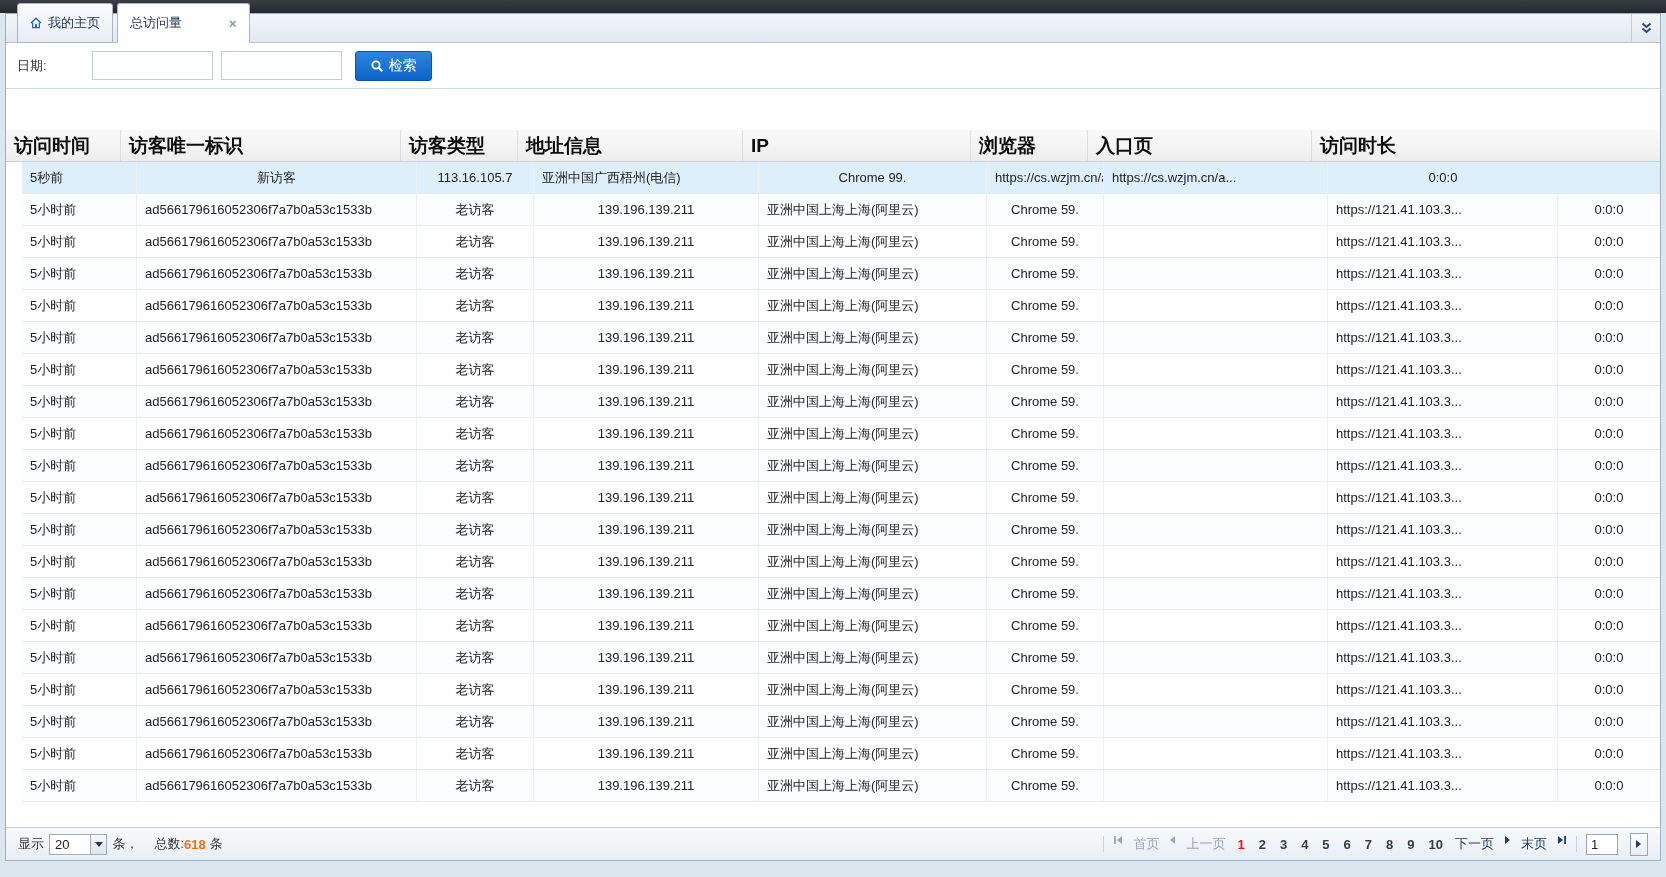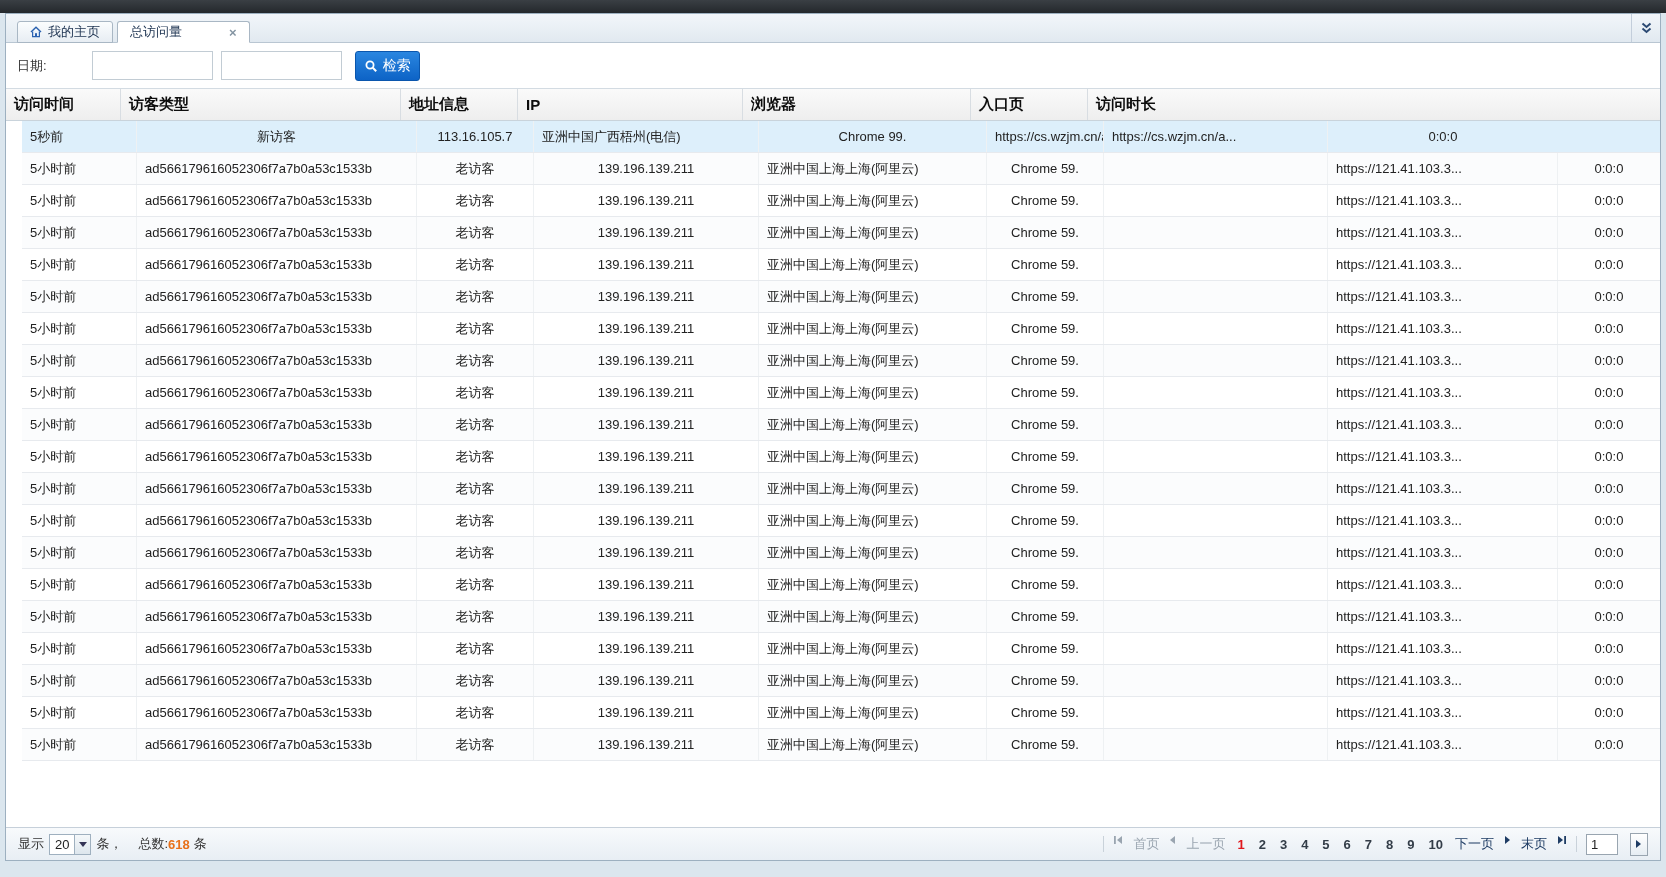--- a/index.html
+++ b/index.html
@@ -23,21 +23,21 @@
   
   .tabbar {
     height:29px; flex:0 0 29px;
     background:linear-gradient(#f2f6fa,#e1e9f0);
     border-bottom:1px solid #b9c6d2;
     display:flex; align-items:flex-end;
     padding:0 0 0 11px;
   }
   .tab {
     display:flex; align-items:center; gap:6px;
-    height:22px; padding:0 12px;
+    height:40px; padding:0 12px;
     margin-right:4px; margin-bottom:-1px;
     border:1px solid #a9b7c4; border-radius:3px 3px 0 0;
     background:linear-gradient(#fbfdfe,#e7edf3);
     font-size:13px; color:#1c3250; cursor:pointer; white-space:nowrap;
   }
   .tab.active { background:#fff; border-bottom:1px solid #fff;gap:33px; }
   .tab .close {
     color:#8494a2; font-size:13px; font-weight:bold; margin-left:14px; line-height:1;
   }
   .tab-tools {
@@ -56,33 +56,33 @@
     background:#fff; border-bottom:1px solid #d3dbe2;
     display:flex; align-items:center; padding-left:11px;gap:9px;
   }
   .date-label { font-size:13px; color:#333; margin-right:36px; }
   .tb-input {
     width:121px; height:29px; border:1px solid #c2ccd4; background:#fff;
     font-size:13px; padding:0 6px; color:#333;
   }
   .tb-input + .tb-input { margin-left:-1px; }
   .search-btn {
-    margin-left:4px; height:30px; padding:0 8px;
+    margin-left:4px; height:30px; padding:0 14px;
     background:linear-gradient(#2a86e0,#0d63c6);
     border:1px solid #0a56ad; border-radius:3px;
     color:#fff; font-size:14px;
     display:flex; align-items:center; gap:5px; cursor:pointer;
   }
   
   .grid-row { display:grid; grid-template-columns:115px 280px 117px 225px 228px 117px 224px 230px 1fr; }
   .thead {
     height:32px; flex:0 0 32px;
     background:linear-gradient(#fafafa,#eeeeee);
     border-bottom:1px solid #c9d3db;
-    font-weight:bold; font-size:15px; color:#0d0d0d;
+    font-weight:bold; font-size:19px; color:#0d0d0d;margin-top:41px;
   }
   .thead .th {
     display:flex; align-items:center; padding:0 8px;
     border-right:1px solid #d8dde2; height:100%;
   }
   .thead .th:last-child { border-right:none; }
   .tbody { flex:0 0 auto; }
   .tr {
     height:32px; font-size:13px; color:#222; background:#fff;
     border-bottom:1px solid #e7eaee; cursor:pointer;margin-left:16px;
@@ -100,21 +100,21 @@
   
   .footbar {
     height:33px; flex:0 0 33px;
     border-top:1px solid #c6d0da;
     background:linear-gradient(#f8fafc,#e8eef4);
     display:flex; align-items:center;
     padding:0 12px; font-size:13px; color:#333;
   }
   .page-size {
     display:inline-flex; align-items:center; height:21px;
-    border:1px solid #9fb0bf; background:#fff; margin:0 5px; cursor:pointer;
+    border:1px solid #9fb0bf; background:#fff; margin:0 5px; cursor:pointer;gap:16px;
   }
   .page-size .val { padding:0 5px; font-size:13px; color:#222; }
   .page-size .dd {
     width:16px; height:100%; border-left:1px solid #9fb0bf;
     background:linear-gradient(#f5f8fa,#dde6ed);
     display:flex; align-items:center; justify-content:center;
   }
   .caret-down { width:0; height:0; border-left:4px solid transparent; border-right:4px solid transparent; border-top:5px solid #335; }
   .total-num { color:#e8711a;font-weight:bold; }
   .pager { margin-left:auto; display:flex; align-items:center; gap:9px; }
@@ -179,20 +179,21 @@
           <circle cx="6" cy="6" r="3.6" fill="none" stroke="#fff" stroke-width="1.8"></circle>
           <line x1="8.8" y1="8.8" x2="12.2" y2="12.2" stroke="#fff" stroke-width="2"></line>
         </svg>
       </span>
       <span>检索</span>
     </div>
   </div>
 
   <div class="thead grid-row">
     <div class="th">访问时间</div>
+    <div class="th">访客唯一标识</div>
     <div class="th">访客类型</div>
     <div class="th">地址信息</div>
     <div class="th">IP</div>
     <div class="th">浏览器</div>
     <div class="th">入口页</div>
     <div class="th">访问时长</div>
   </div>
 
   <div class="tbody" id="tbody">
       <div class="tr grid-row highlight">

